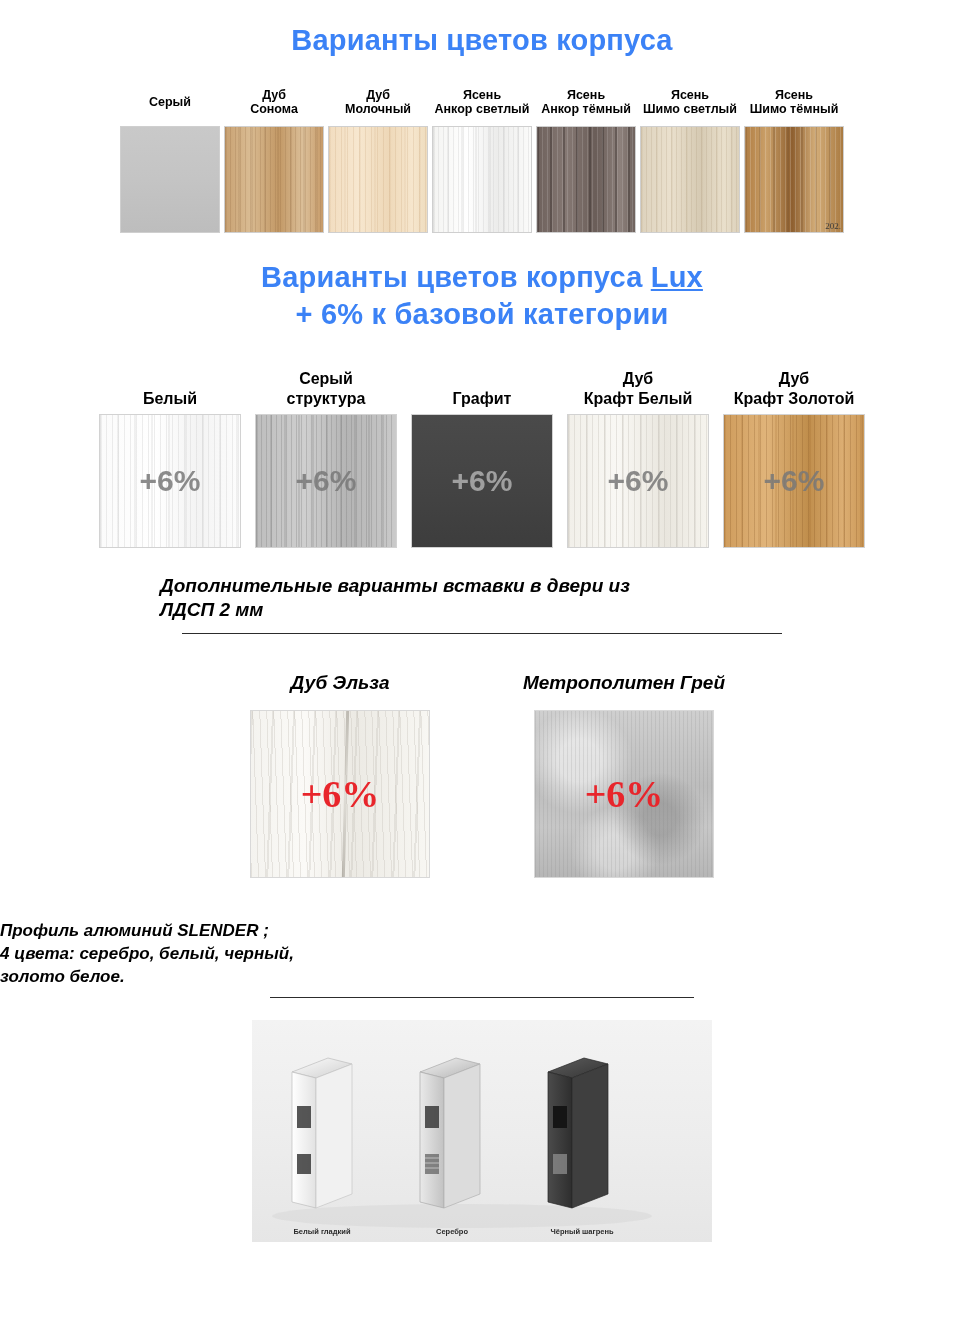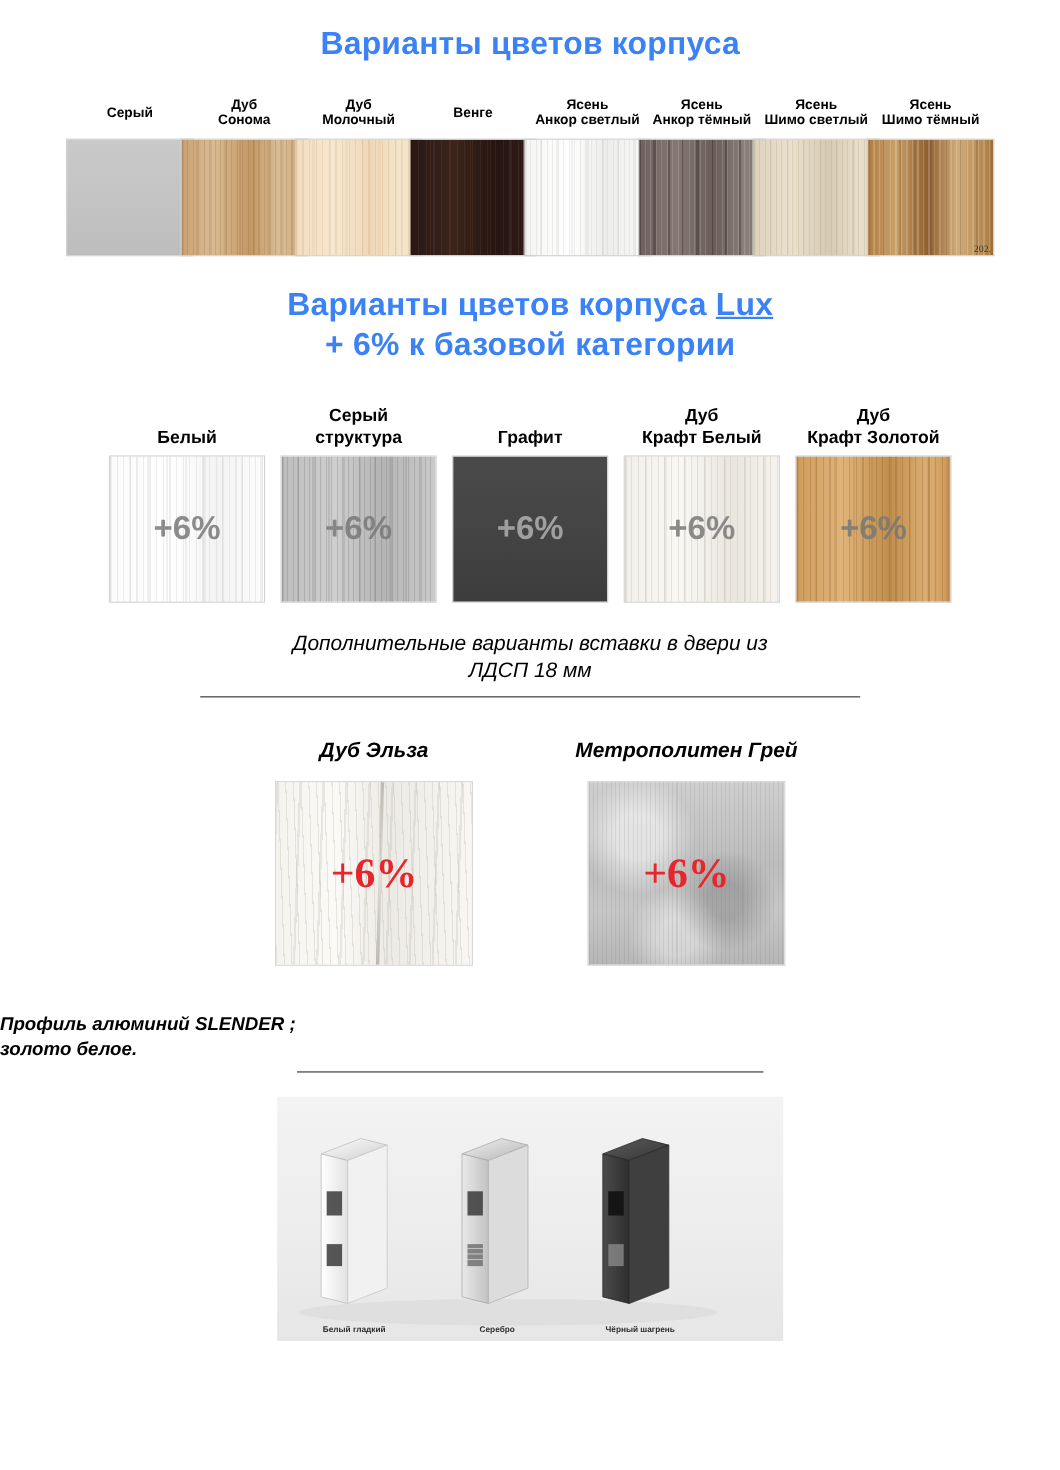--- a/index.html
+++ b/index.html
@@ -50,21 +50,21 @@
     font-weight: bold;
     text-align: center;
     line-height: 1.18;
     min-height: 44px;
     display: flex;
     align-items: center;
     justify-content: center;
     padding-bottom: 2px;
   }
   .swatch {
-    width: 116px;
+    width: 100px;
     height: 107px;
     border: 1px solid #cfcfcf;
     box-sizing: border-box;
     position: relative;
     overflow: hidden;
   }
 
   
   .tex-grey {
     background: linear-gradient(180deg,#c9c9c9 0%, #c4c4c4 50%, #bdbdbd 100%);
@@ -189,22 +189,22 @@
   }
   .tex-kraft-gold {
     background:
       repeating-linear-gradient(90deg, rgba(120,72,25,.22) 0 1px, rgba(255,255,255,0) 1px 6px),
       repeating-linear-gradient(90deg, rgba(150,95,35,.16) 0 2px, rgba(255,255,255,0) 2px 17px),
       linear-gradient(90deg,#cf9c5c 0%, #e0b47a 30%, #c08e4c 60%, #dcae73 85%, #cb9857 100%);
   }
 
   
   .sub-italic {
-    text-align: center;
-    font-weight: normal;
+    text-align: left;
+    font-weight: bold;
     font-style: italic;
     font-size: 19px;
     line-height: 1.3;
     margin-top: 26px;
     padding: 0 160px;
   }
   .rule {
     width: 600px;
     height: 1px;
     background: #2c2c2c;
@@ -329,24 +329,20 @@
   <div class="base-cell">
     <div class="base-label">Дуб<br>Сонома</div>
     <div class="swatch tex-sonoma"></div>
   </div>
 
   <div class="base-cell">
     <div class="base-label">Дуб<br>Молочный</div>
     <div class="swatch tex-moloch"></div>
   </div>
 
-  <div class="base-cell">
-    <div class="base-label">Венге</div>
-    <div class="swatch tex-venge"></div>
-  </div>
 
   <div class="base-cell">
     <div class="base-label">Ясень<br>Анкор светлый</div>
     <div class="swatch tex-ankor-light"></div>
   </div>
 
   <div class="base-cell">
     <div class="base-label">Ясень<br>Анкор тёмный</div>
     <div class="swatch tex-ankor-dark"></div>
   </div>
@@ -406,21 +402,21 @@
     <div class="lux-label">Дуб<br>Крафт Золотой</div>
     <div class="lux-swatch tex-kraft-gold">
       <span class="lux-pct">+6%</span>
     </div>
   </div>
 
 </div>
 
 <div class="sub-italic">
   <div>Дополнительные варианты вставки в двери из</div>
-  <div>ЛДСП 18 мм</div>
+  <div>ЛДСП 2 мм</div>
 </div>
 <div class="rule"></div>
 
 <div class="insert-row">
 
   <div class="insert-cell">
     <div class="insert-label">Дуб Эльза</div>
     <div class="insert-swatch tex-elza">
       <span class="insert-pct">+6%</span>
     </div>
@@ -430,20 +426,21 @@
     <div class="insert-label">Метрополитен Грей</div>
     <div class="insert-swatch tex-metro">
       <span class="insert-pct">+6%</span>
     </div>
   </div>
 
 </div>
 
 <div class="profile-text">
   <div>Профиль алюминий SLENDER ;</div>
+  <div>4 цвета: серебро, белый, черный,</div>
   <div>золото белое.</div>
 </div>
 <div class="rule2"></div>
 
 <div class="profile-img-wrap">
   <svg width="420" height="222" viewBox="0 0 420 222">
     <defs>
       <linearGradient id="wface" x1="0" y1="0" x2="1" y2="0">
         <stop offset="0" stop-color="#ffffff"></stop>
           <stop offset="1" stop-color="#e2e2e2"></stop>

